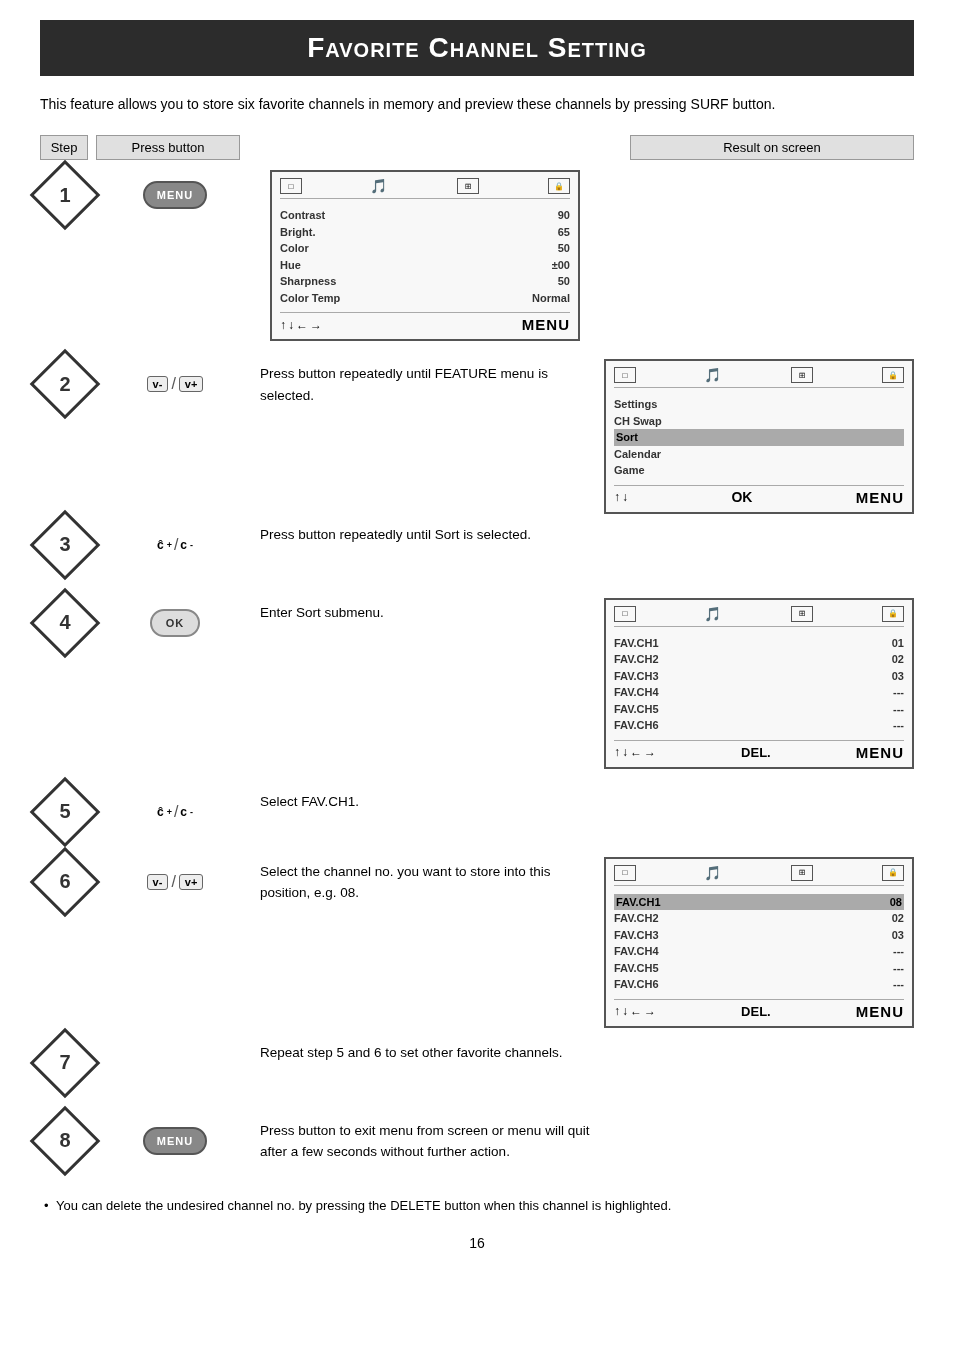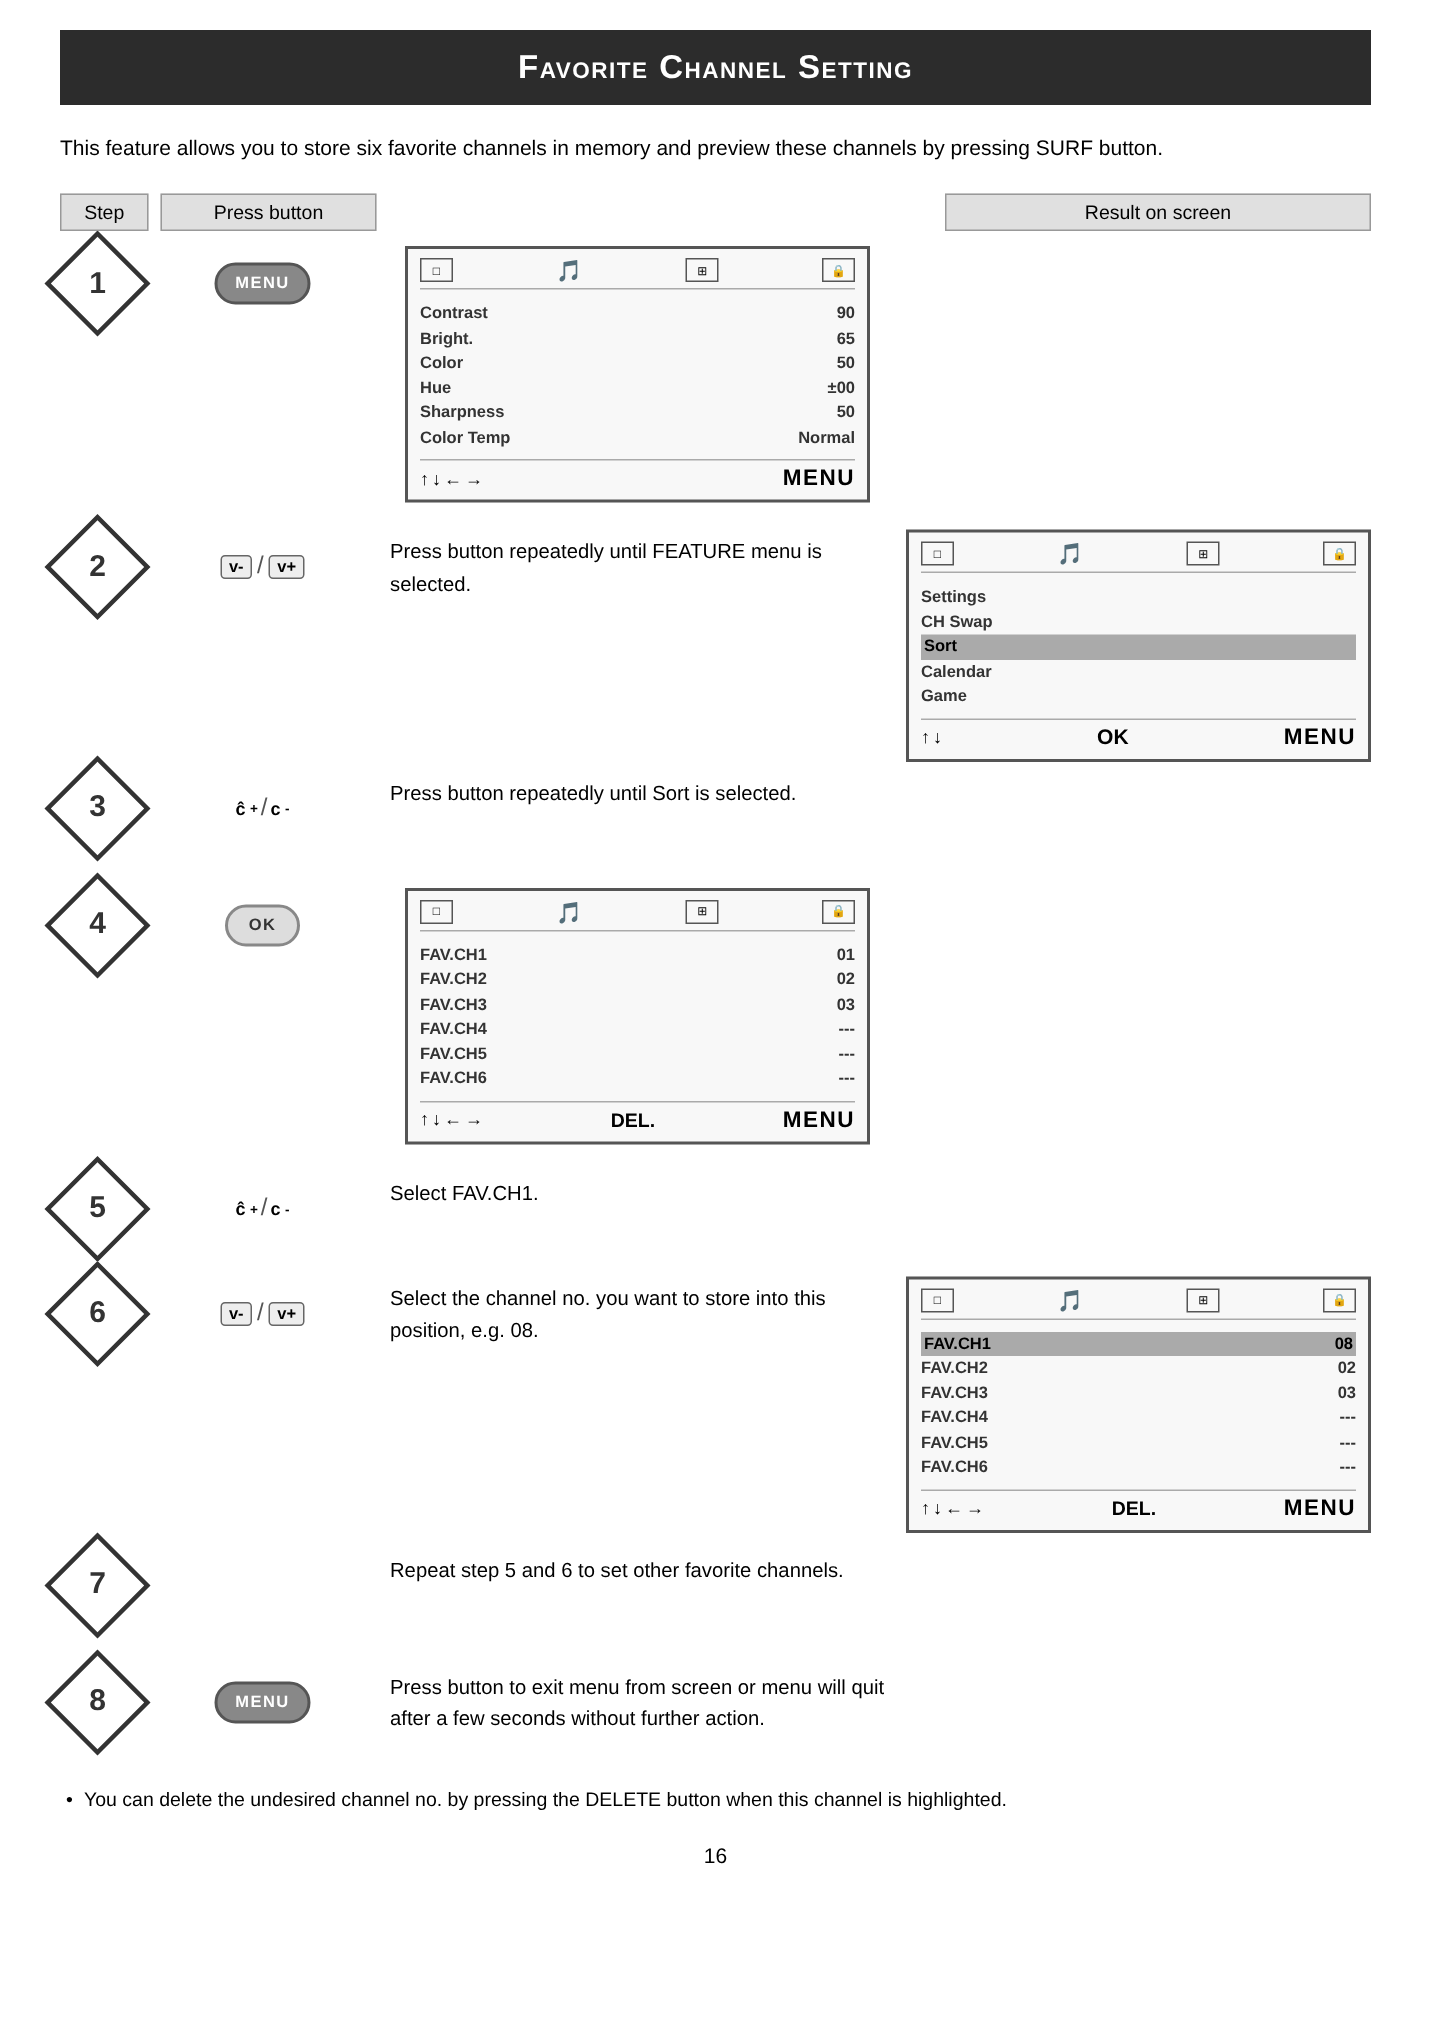--- a/index.html
+++ b/index.html
@@ -12,42 +12,42 @@
       font-size: 14px;
     }
 
     
     .title-bar {
       background: #2c2c2c;
       color: #fff;
       text-align: center;
       padding: 12px 20px;
       margin-bottom: 18px;
-      font-size: 22px;
+      font-size: 28px;
       font-weight: bold;
       letter-spacing: 1px;
     }
     .title-bar .small-caps {
       font-variant: small-caps;
     }
 
     .intro-text {
       font-size: 14px;
       margin-bottom: 20px;
       line-height: 1.5;
     }
 
     
     .col-headers {
       display: flex;
       margin-bottom: 10px;
       align-items: center;
     }
     .header-step {
-      width: 59px;
+      width: 48px;
       background: #e0e0e0;
       border: 1px solid #999;
       text-align: center;
       padding: 4px 8px;
       font-size: 13px;
       margin-right: 8px;
       flex-shrink: 0;
     }
     .header-press {
       width: 144px;
@@ -431,20 +431,21 @@
 </div>
 
 <div class="step-row">
   <div class="step-number">
     <div class="step-diamond"></div>
     <span class="step-label">4</span>
   </div>
   <div class="btn-area">
     <span class="btn-ok">OK</span>
   </div>
+  <div class="step-description">Enter Sort submenu.</div>
   <div class="result-area">
     <div class="screen-mockup">
       <div class="screen-icons-row">
         <div class="icon-box">□</div>
         <div style="font-size:14px;">🎵</div>
         <div class="icon-box">⊞</div>
         <div class="icon-box">🔒</div>
       </div>
       <div class="screen-content">
         <div class="screen-row">

